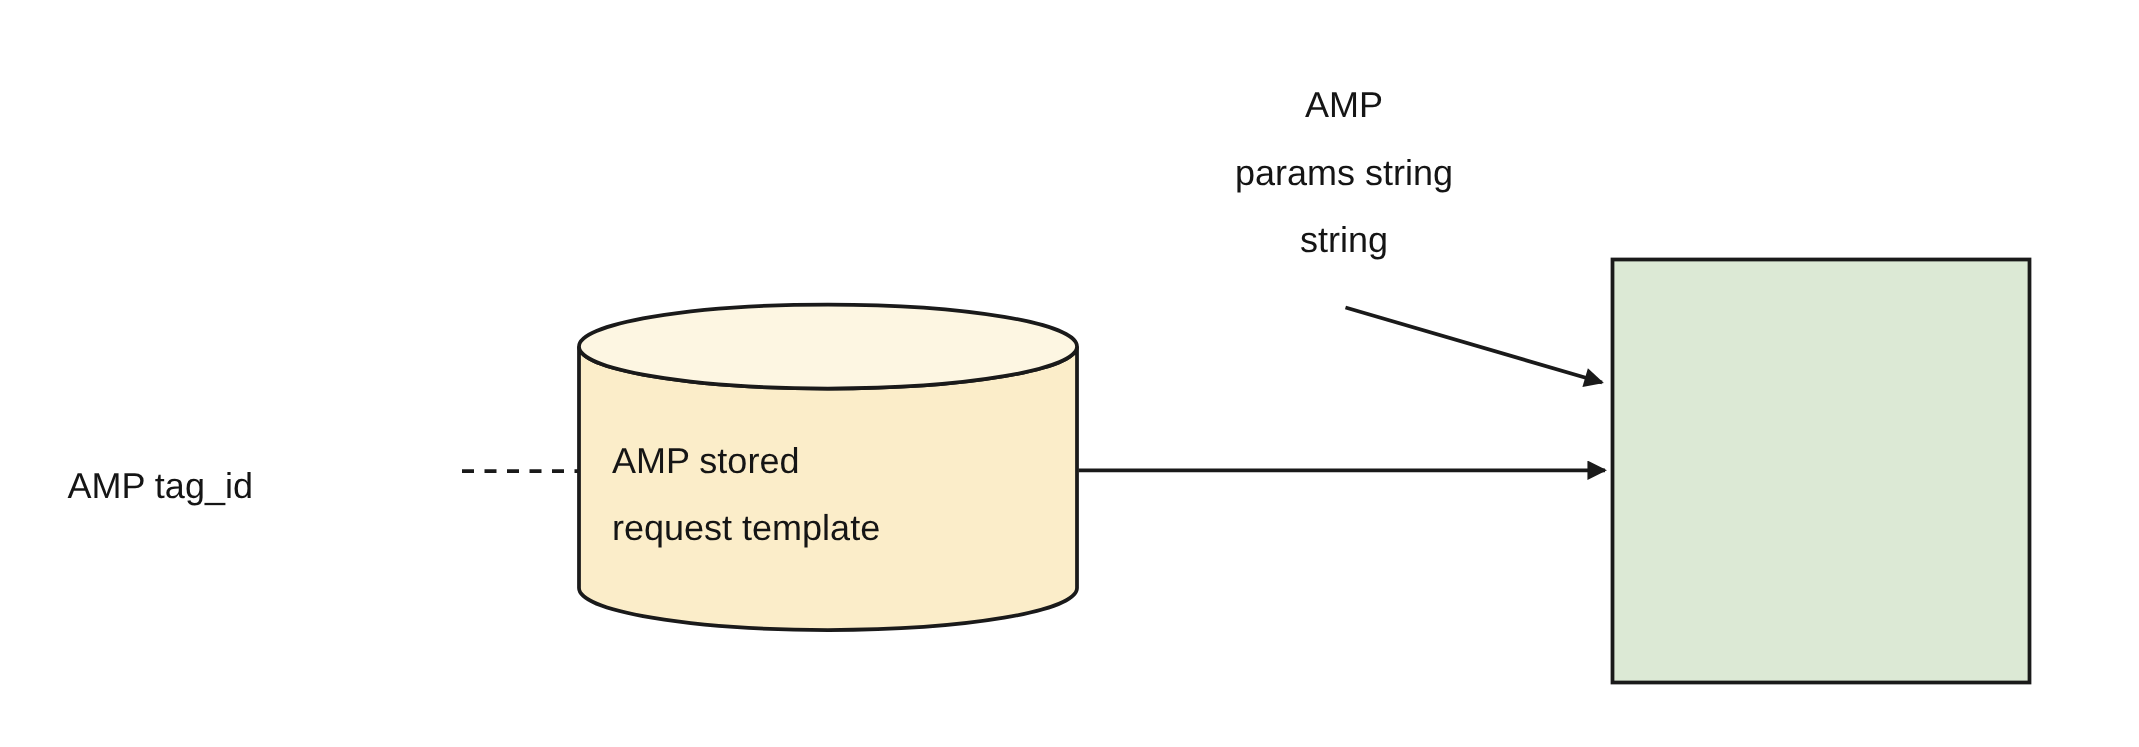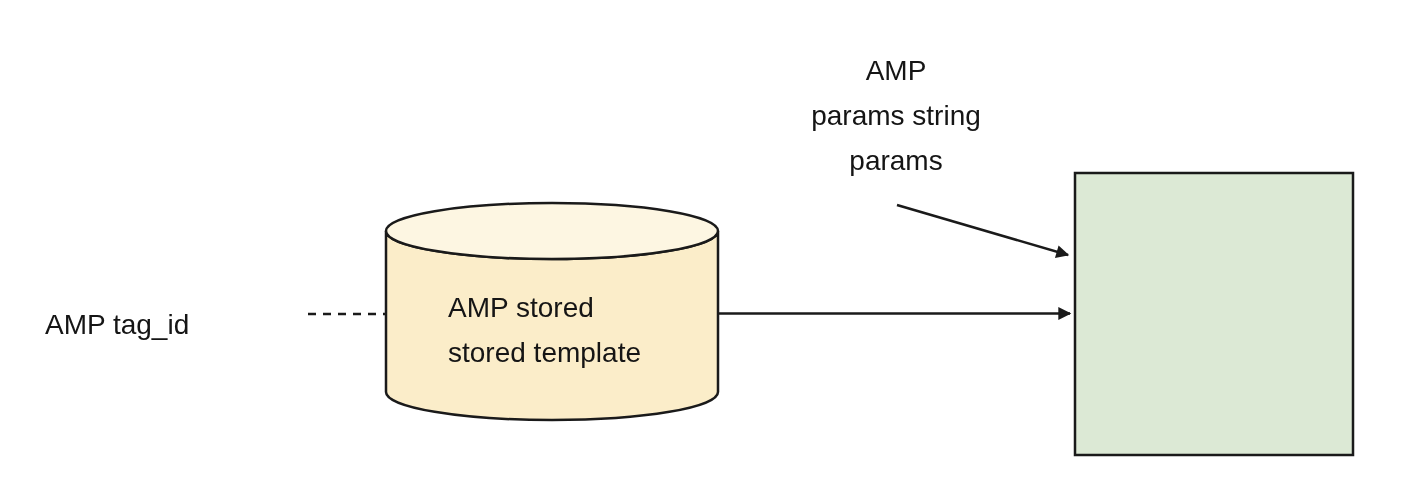--- a/index.html
+++ b/index.html
@@ -25,32 +25,31 @@
     stroke-width: 2.5;
   }
   .connector {
     stroke: #1a1a1a;
     stroke-width: 2.5;
     fill: none;
   }
   .label {
     position: absolute;
     color: #151515;
-    font-size: 28px;
+    font-size: 24px;
     line-height: 45px;
     white-space: nowrap;
   }
   .label-tag {
     left: 45px;
     top: 302px;
   }
   .label-cylinder {
     left: 408px;
     top: 285px;
-    margin-left: 40px;
   }
   .label-query {
     left: 721px;
     top: 48px;
     width: 350px;
     text-align: center;
   }
   .label-ortb {
     left: 1097px;
     top: 266px;
@@ -79,26 +78,26 @@
 
     <line x1="897" y1="205" x2="1068" y2="255" class="connector" marker-end="url(#arrowhead)"></line>
 
     <rect x="1075" y="173" width="278" height="282" class="shape" fill="#DCE9D5"></rect>
   </svg>
 
   <div class="label label-tag">AMP tag_id</div>
 
   <div class="label label-cylinder">
     <span>AMP stored</span><br>
-    <span>stored template</span>
+    <span>request template</span>
   </div>
 
   <div class="label label-query">
     <span>AMP</span><br>
     <span>params string</span><br>
-    <span>params</span>
+    <span>string</span>
   </div>
 
   <div class="label label-ortb">
     <br>
   </div>
 
 </div>
 
 </body></html>

